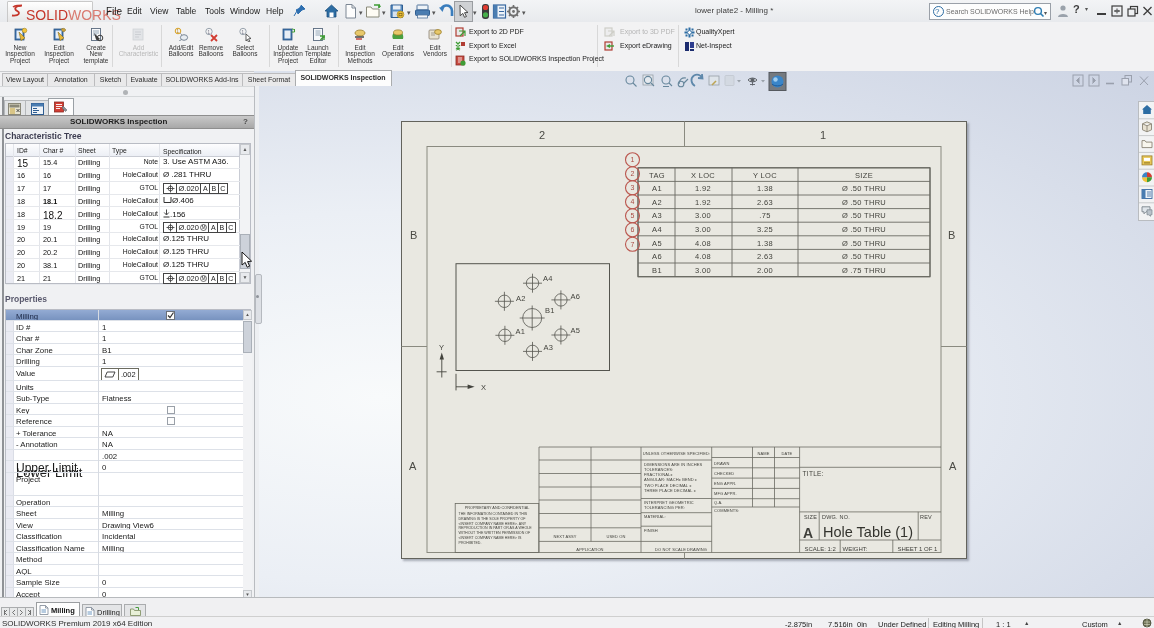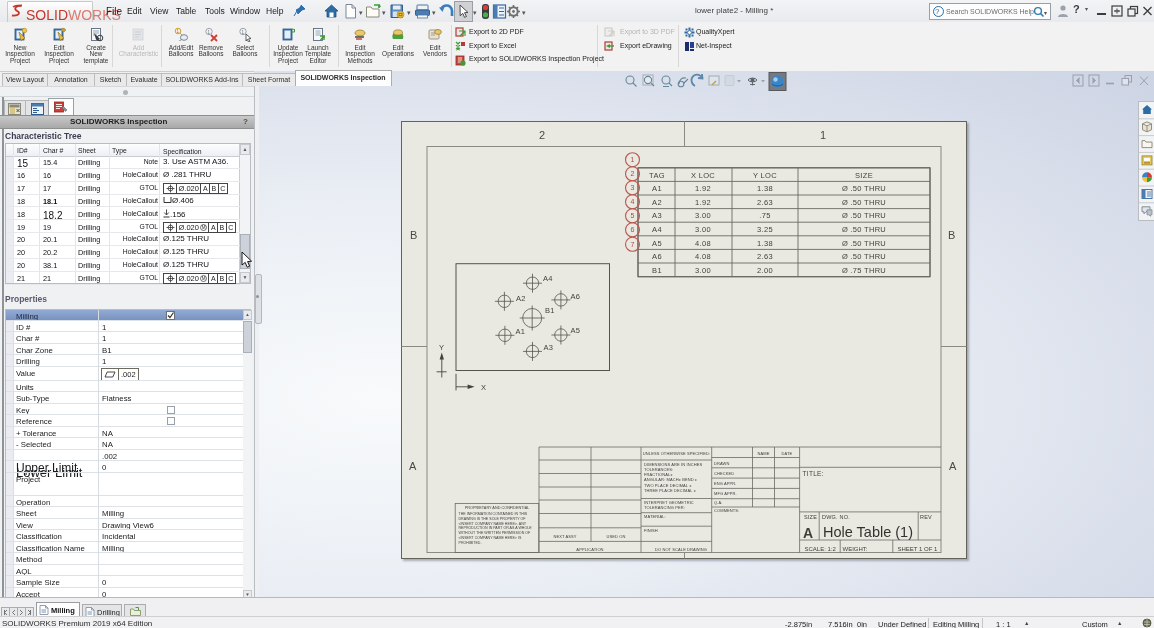--- a/index.html
+++ b/index.html
@@ -751,21 +751,21 @@
       <div class="t" style="left:10px;top:107.7px;font-size:7.8px;color:#1a1a1a;">Reference</div>
       <div class="ab" style="left:161px;top:107.7px;">
           <svg width="8" height="8" viewBox="0 0 8 8" style="display:block">
             <rect x="0.5" y="0.5" width="7" height="7" fill="#fdfdfd" stroke="#9aa0a8" stroke-width="1"></rect>
           </svg>
         </div>
       <div class="ab" style="left:0;top:116.2px;width:237px;height:1px;background:#dde1e8;"></div>
       <div class="t" style="left:10px;top:119.2px;font-size:7.8px;color:#1a1a1a;">+ Tolerance</div>
       <div class="t" style="left:96px;top:119.2px;font-size:7.8px;color:#1a1a1a;">NA</div>
       <div class="ab" style="left:0;top:127.7px;width:237px;height:1px;background:#dde1e8;"></div>
-      <div class="t" style="left:10px;top:130.7px;font-size:7.8px;color:#1a1a1a;">- Selected</div>
+      <div class="t" style="left:10px;top:130.7px;font-size:7.8px;color:#1a1a1a;">- Annotation</div>
       <div class="t" style="left:96px;top:130.7px;font-size:7.8px;color:#1a1a1a;">NA</div>
       <div class="ab" style="left:0;top:139.2px;width:237px;height:1px;background:#dde1e8;"></div>
       <div class="t" style="left:10px;top:151px;font-size:12px;color:#1a1a1a;">Upper Limit</div>
       <div class="t" style="left:96px;top:142.2px;font-size:7.8px;color:#1a1a1a;">.002</div>
       <div class="ab" style="left:0;top:150.7px;width:237px;height:1px;background:#dde1e8;"></div>
       <div class="t" style="left:10px;top:155px;font-size:13px;color:#1a1a1a;">Lower Limit</div>
       <div class="t" style="left:96px;top:153.7px;font-size:7.8px;color:#1a1a1a;">0</div>
       <div class="ab" style="left:0;top:162.2px;width:237px;height:1px;background:#dde1e8;"></div>
       <div class="t" style="left:10px;top:165.2px;font-size:7.8px;color:#1a1a1a;">Project</div>
       <div class="ab" style="left:0;top:185.0px;width:237px;height:1px;background:#dde1e8;"></div>

